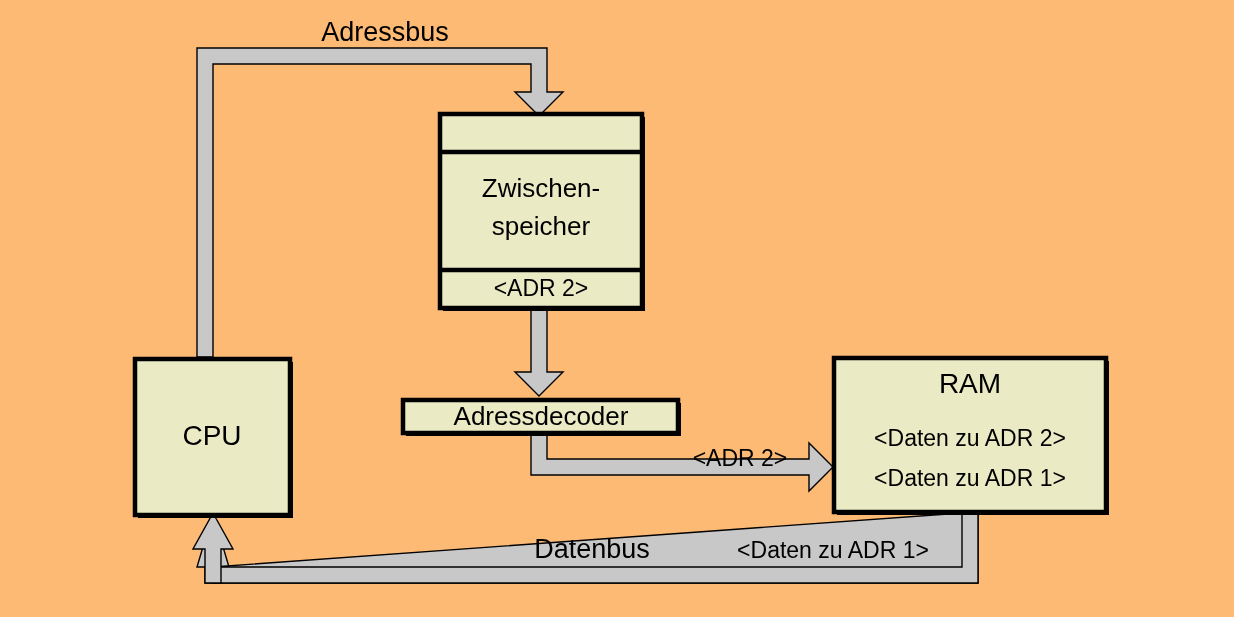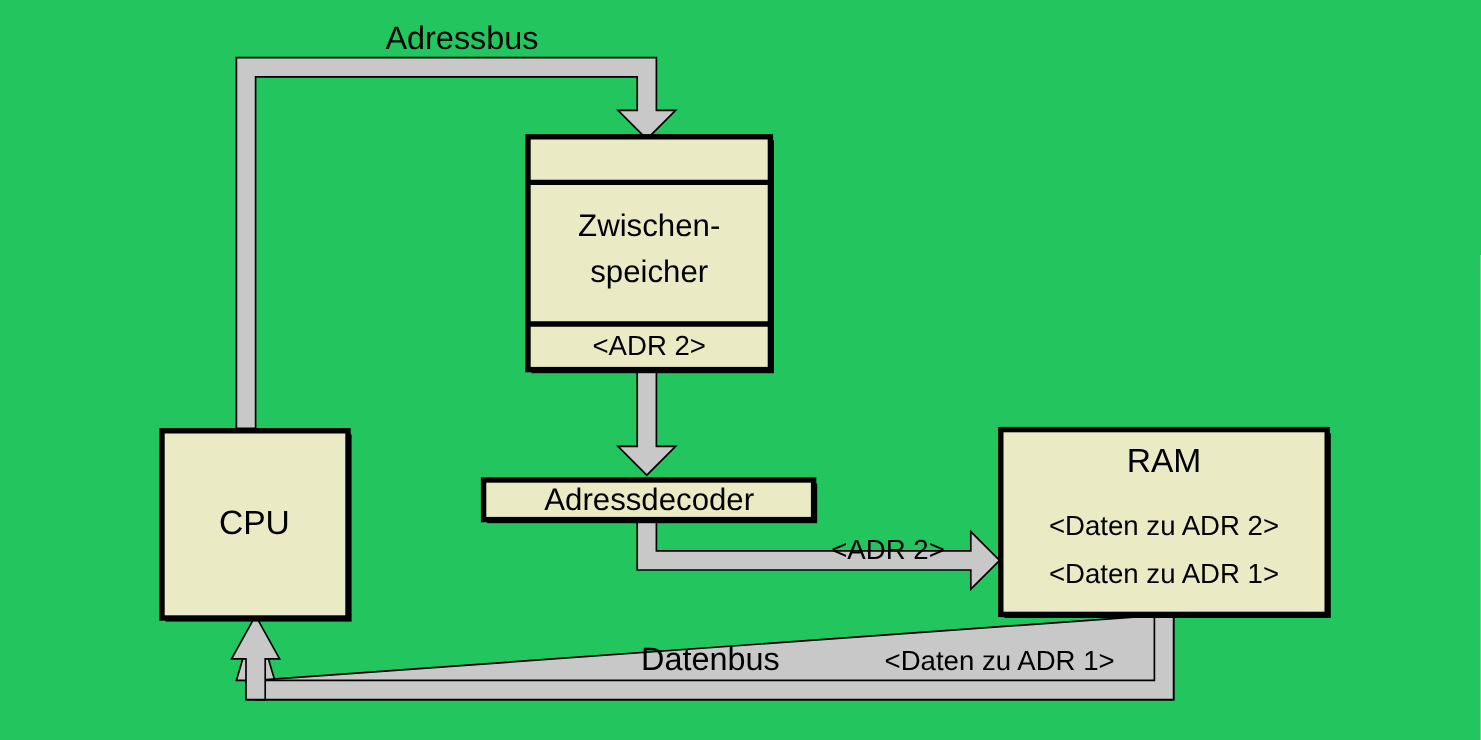--- a/index.html
+++ b/index.html
@@ -10,21 +10,21 @@
   body {
     width: 1234px;
     height: 617px;
     font-family: "Liberation Sans", sans-serif;
     overflow: hidden;
   }
   #diagram-root {
     position: relative;
     width: 1234px;
     height: 617px;
-    background: #22c55e;
+    background: #fdba74;
   }
   svg#diagram-svg {
     position: absolute;
     top: 0;
     left: 0;
     width: 1234px;
     height: 617px;
   }
   .bus-band {
     fill: #c8c8c8;

